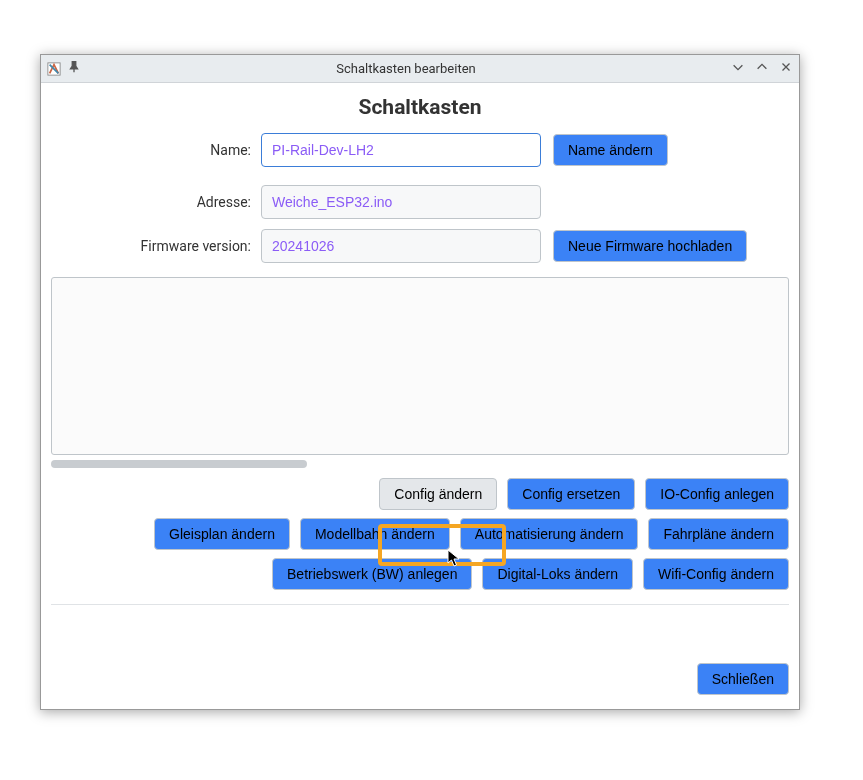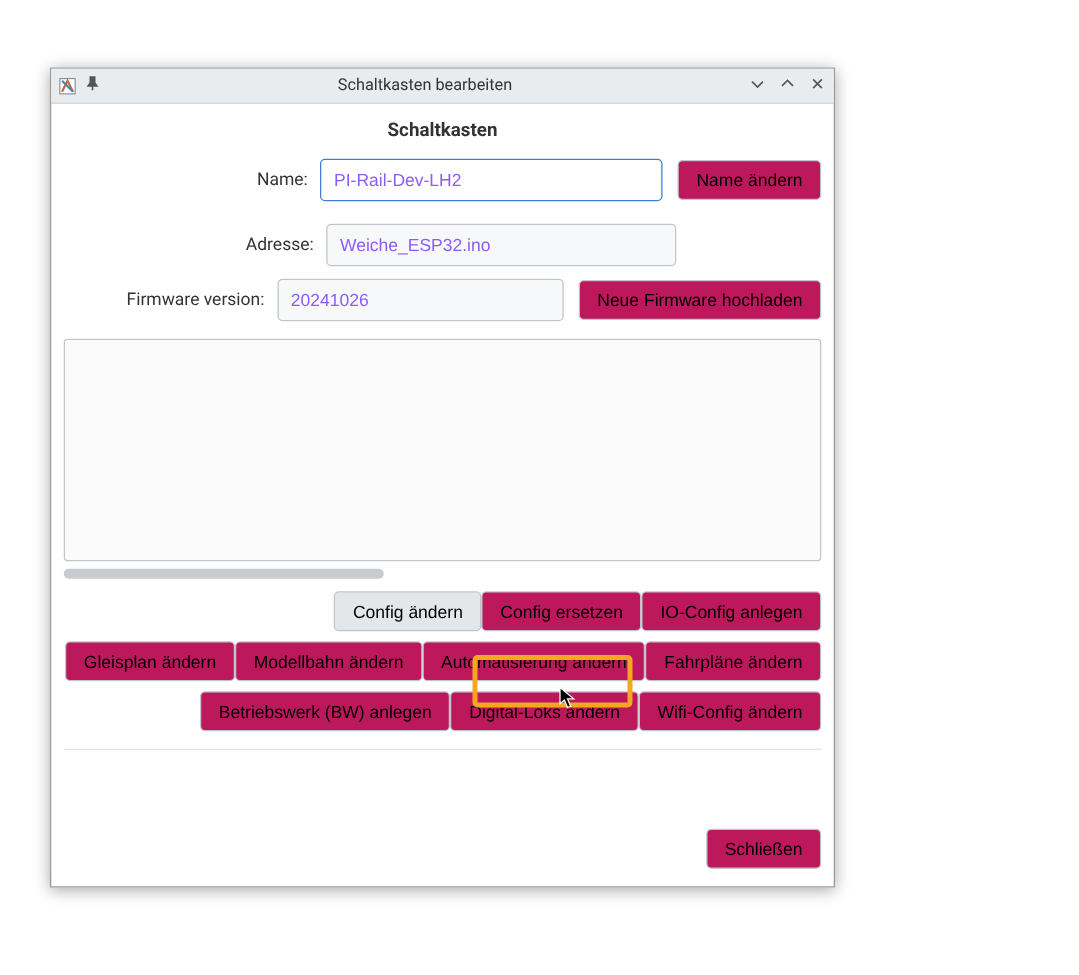--- a/index.html
+++ b/index.html
@@ -9,21 +9,21 @@
   color: #333;
   background: #fff;
   width: 863px;
   height: 780px;
   position: relative;
 }
 .window {
   position: absolute;
   top: 54px;
   left: 40px;
-  width: 628px;
+  width: 760px;
   height: 656px;
   background: #fff;
   border: 1px solid #999;
   box-shadow: 0 2px 12px rgba(0,0,0,0.35);
   display: flex;
   flex-direction: column;
 }
 .titlebar {
   height: 28px;
   background: #e8ecef;
@@ -42,21 +42,21 @@
   display: inline-flex; align-items: center; justify-content: center;
 }
 .content {
   flex: 1;
   padding: 12px 10px 0 10px;
   display: flex;
   flex-direction: column;
 }
 h2.page-title {
   text-align: center;
-  font-size: 15px;
+  font-size: 21px;
   font-weight: 700;
   margin-bottom: 14px;
 }
 .form-row {
   display: flex;
   align-items: center;
   margin-bottom: 10px;
 }
 .form-label {
   width: 210px;
@@ -75,21 +75,21 @@
   color: #8b5cf6;
 }
 .text-input.focused {
   border: 1px solid #3b7dd8;
   background: #fff;
 }
 .btn {
   padding: 7px 14px;
   border: 1px solid #bfc5ca;
   border-radius: 4px;
-  background: #be185d;
+  background: #3b82f6;
   font-size: 14px;
   cursor: pointer;
   white-space: nowrap;
 }
 .btn.highlighted {
   background: #e4e7ea;
 }
 .form-row .btn { margin-left: 12px; }
 .spacer-row { height: 8px; }
 .textarea-wrap {
@@ -117,21 +117,21 @@
 }
 .button-rows {
   margin-top: 10px;
   display: flex;
   flex-direction: column;
   gap: 8px;
 }
 .button-row {
   display: flex;
   justify-content: flex-end;
-  gap: 0;
+  gap: 10px;
   flex-wrap: nowrap;
 }
 .highlight-box {
   position: absolute;
   border: 4px solid #f5a623;
   border-radius: 4px;
   pointer-events: none;
   top: 524px; left: 378px;
   width: 128px; height: 42px;
 }

